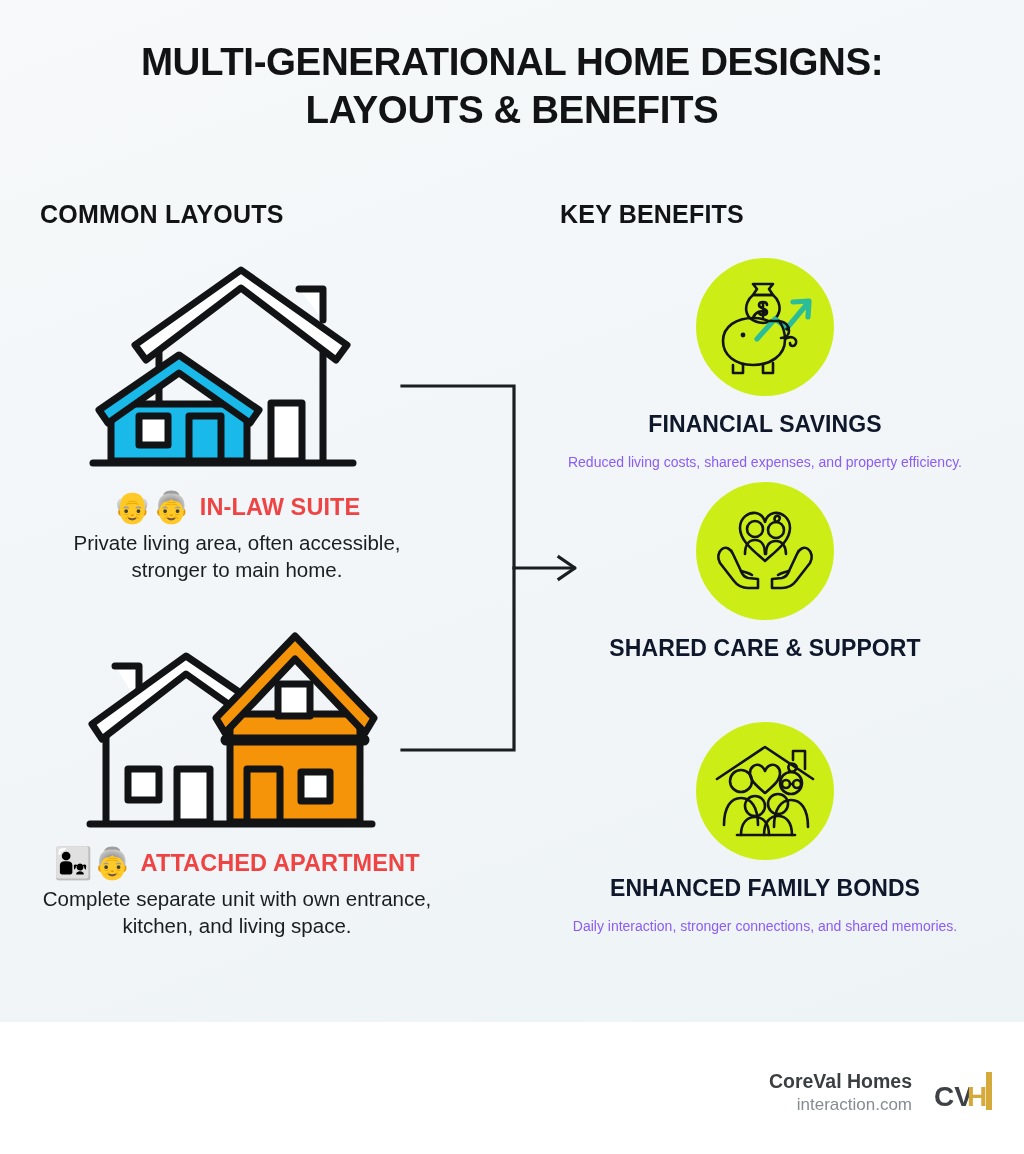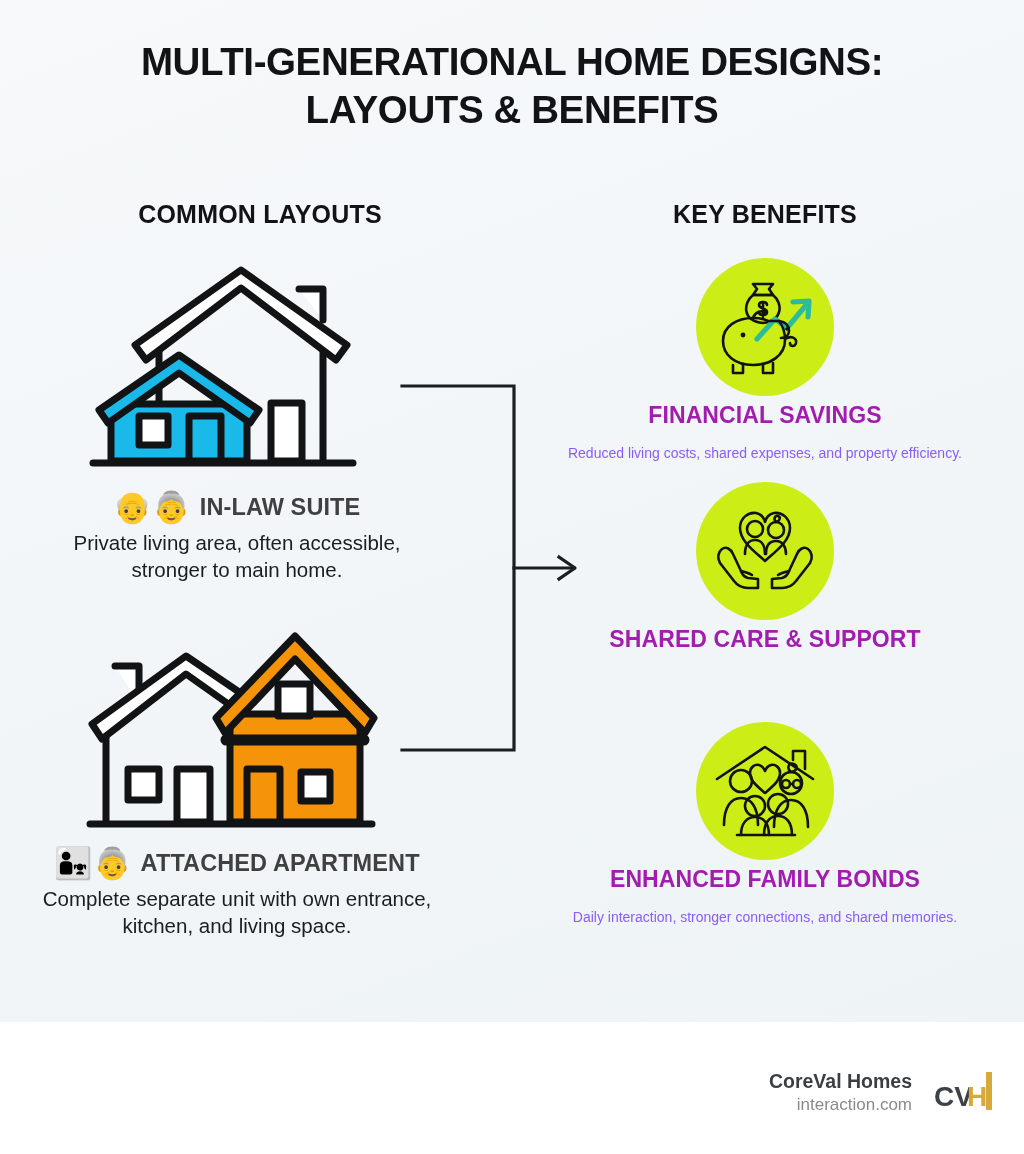--- a/index.html
+++ b/index.html
@@ -46,21 +46,20 @@
   }
 
   
   .col-head {
     position: absolute;
     font-size: 25px;
     font-weight: bold;
     color: #111315;
     letter-spacing: 0.2px;
     text-transform: uppercase;
-    text-align: center;
   }
   #head-layouts { left: 40px; top: 200px; width: 440px; }
   #head-benefits { left: 560px; top: 200px; width: 410px; }
 
   
   .layout-card {
     position: absolute;
     width: 450px;
     left: 12px;
     text-align: center;
@@ -80,21 +79,21 @@
     margin-top: 4px;
   }
   .layout-emoji {
     font-size: 31px;
     line-height: 1;
     display: block;
   }
   .layout-label {
     font-size: 23.5px;
     font-weight: bold;
-    color: #404040;
+    color: #ef4444;
     letter-spacing: 0.1px;
     text-transform: uppercase;
     white-space: nowrap;
   }
   .layout-desc {
     margin-top: 6px;
     font-size: 20.5px;
     line-height: 27px;
     color: #1b1e20;
     padding: 0 28px;
@@ -124,24 +123,24 @@
     width: 138px;
     height: 138px;
     margin: 0 auto;
     border-radius: 50%;
     background: #ccee16;
     display: flex;
     align-items: center;
     justify-content: center;
   }
   .benefit-title {
-    margin-top: 6px;
+    margin-top: 15px;
     font-size: 23px;
     font-weight: bold;
-    color: #a21caf;
+    color: #0f172a;
     letter-spacing: 0.1px;
     text-transform: uppercase;
     white-space: nowrap;
   }
   .benefit-desc {
     margin-top: 11px;
     font-size: 14px;
     line-height: 27px;
     color: #8b5cf6;
     padding: 0 10px;

